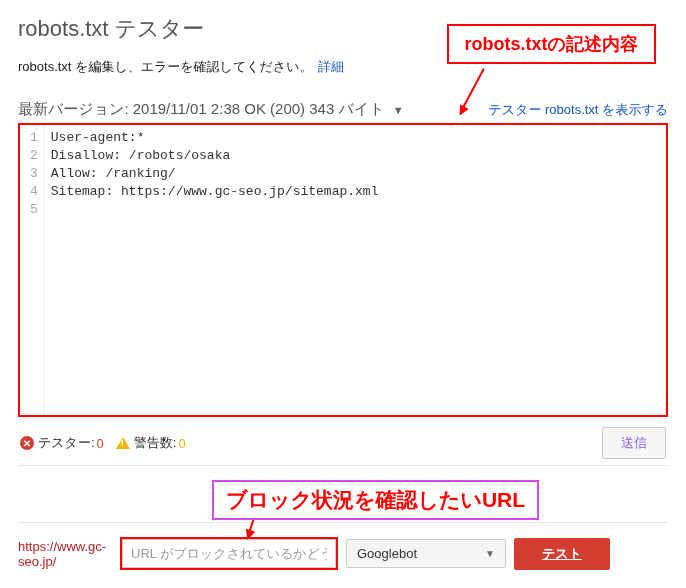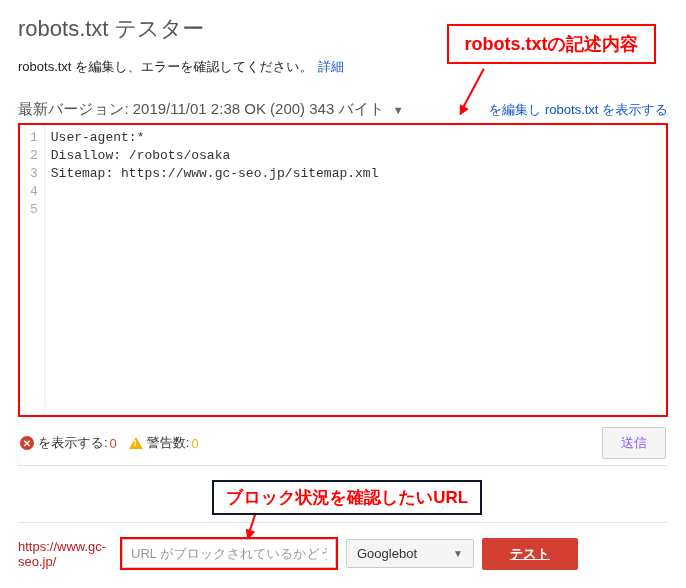--- a/index.html
+++ b/index.html
@@ -24,30 +24,30 @@
     .code-line { line-height:18px; white-space:pre; font-family: Liberation Mono, monospace; }
     .status-row { display:flex; align-items:center; padding:10px 2px 6px 2px; border-bottom:1px solid #e5e5e5; }
     .err-icon { display:inline-flex; width:14px; height:14px; border-radius:50%; background:#d23f31; color:#fff; align-items:center; justify-content:center; font-size:10px; font-weight:bold; margin-right:4px; }
     .warn-icon { display:inline-flex; width:0; height:0; border-left:7px solid transparent; border-right:7px solid transparent; border-bottom:12px solid #f4b400; position:relative; margin-right:4px; margin-left:12px; }
     .warn-icon::after { content:"!"; position:absolute; left:-2px; top:1px; color:#fff; font-size:9px; font-weight:bold; }
     .status-text { color:#333; }
     .status-count { color:#d23f31; margin-left:2px; }
     .status-count.warn { color:#f4b400; }
     .status-spacer { flex:1; }
     .send-btn { border:1px solid #ccc; background:#f5f5f5; padding:6px 18px; font-size:13px; color:#8b5cf6; cursor:pointer; border-radius:2px; }
-    .callout2 { position:absolute; left:212px; top:480px; border:2px solid #0f172a; padding:4px 12px; font-size:17px; font-weight:bold; color:#f00; background:#fff; z-index:10; }
+    .callout2 { position:absolute; left:212px; top:480px; border:2px solid #d946ef; padding:4px 12px; font-size:21px; font-weight:bold; color:#f00; background:#fff; z-index:10; }
     .arrow2-wrap { position:absolute; left:252px; top:508px; z-index:9; }
     .arrow2-line { width:2px; height:26px; background:#f00; transform:rotate(18deg); }
     .arrow2-head { width:0; height:0; border-left:5px solid transparent; border-right:5px solid transparent; border-top:10px solid #f00; position:absolute; top:22px; left:-8px; transform:rotate(18deg);}
     .test-row { display:flex; align-items:center; gap:8px; margin-top:56px; border-top:1px solid #e5e5e5; padding-top:14px; }
     .domain { font-size:13px; color:#b91c1c; width:94px; line-height:15px; word-break:break-all; }
     .url-input-wrap { border:2px solid #f00; padding:0; }
     .url-input { border:1px solid #ccc; padding:6px 8px; font-size:13px; width:214px; color:#555; outline:none; }
     .url-input::placeholder { color:#999; }
-    .bot-select { border:1px solid #ccc; background:#f5f5f5; padding:6px 10px; font-size:13px; color:#333; width:128px; display:flex; align-items:center; justify-content:space-between; cursor:pointer; border-radius:2px; }
+    .bot-select { border:1px solid #ccc; background:#f5f5f5; padding:6px 10px; font-size:13px; color:#333; width:160px; display:flex; align-items:center; justify-content:space-between; cursor:pointer; border-radius:2px; }
     .bot-caret { color:#666; font-size:10px; }
     .test-btn { background:#d23f31; color:#fff; border:none; padding:7px 28px; font-size:13px; font-weight:bold; cursor:pointer; border-radius:2px;text-decoration:underline; }
   </style>
 </head>
 <body>
 
 <div class="page">
 
   <div class="title">robots.txt テスター</div>
 
@@ -57,44 +57,45 @@
   </div>
 
   <div class="callout1">robots.txtの記述内容</div>
   <div class="arrow1"></div>
 
   <div class="version-row">
     <div class="version">
       <span>最新バージョン: 2019/11/01 2:38 OK (200)   343 バイト</span>
       <span class="dropdown-caret">▼</span>
     </div>
-    <a href="#" class="show-published">を編集し robots.txt を表示する</a>
+    <a href="#" class="show-published">テスター robots.txt を表示する</a>
   </div>
 
   <div class="editor-wrap">
     <div class="editor">
       <div class="gutter">
         <div>1</div>
           <div>2</div>
           <div>3</div>
           <div>4</div>
           <div>5</div>
       </div>
       <div class="code">
         <div class="code-line">User-agent:*</div>
         <div class="code-line">Disallow: /robots/osaka</div>
+        <div class="code-line">Allow: /ranking/</div>
         <div class="code-line"></div>
         <div class="code-line">Sitemap: https://www.gc-seo.jp/sitemap.xml</div>
       </div>
     </div>
   </div>
 
   <div class="status-row">
     <span class="err-icon">✕</span>
-    <span class="status-text">を表示する:</span>
+    <span class="status-text">テスター:</span>
     <span class="status-count">0</span>
     <span class="warn-icon"></span>
     <span class="status-text">警告数:</span>
     <span class="status-count warn">0</span>
     <span class="status-spacer"></span>
     <button class="send-btn">送信</button>
   </div>
 
   <div class="callout2">ブロック状況を確認したいURL</div>
   <div class="arrow2-wrap">

